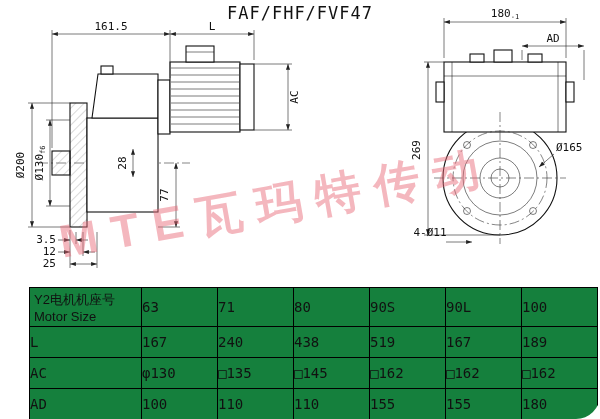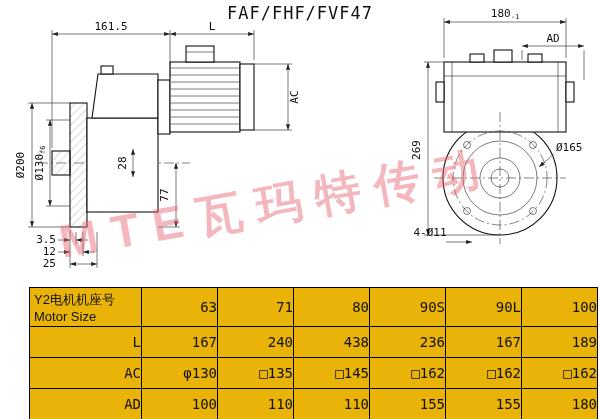--- a/index.html
+++ b/index.html
@@ -1,32 +1,32 @@
 <!DOCTYPE html>
 <html><head>
 <meta charset="utf-8">
 <style>
   html,body{margin:0;padding:0;background:#fff;}
   #stage{position:relative;width:600px;height:419px;background:#fff;overflow:hidden;
-         font-family:"Liberation Sans",sans-serif;}
+         font-family:"Liberation Sans",sans-serif;border-radius:24px;}
   #title{position:absolute;top:3px;left:0;right:0;text-align:center;
          font:17px "DejaVu Sans Mono",monospace;letter-spacing:1px;color:#111;z-index:3;}
   #wm{position:absolute;left:60px;top:212px;transform:rotate(-10deg);transform-origin:left center;
       font:bold 46px "Liberation Sans",sans-serif;letter-spacing:14px;white-space:nowrap;
       color:rgba(233,104,120,0.48);z-index:2;pointer-events:none;}
   svg{position:absolute;top:0;left:0;z-index:1;}
   svg text{font:11px "DejaVu Sans Mono",monospace;fill:#111;}
   .part{fill:#fff;stroke:#111;stroke-width:1.1;}
   .partH{fill:url(#hatch);stroke:#111;stroke-width:1.1;}
   .thin{stroke:#111;stroke-width:0.55;fill:none;}
   .ext,.dim{stroke:#333;stroke-width:0.65;fill:none;}
   .cl{stroke:#333;stroke-width:0.6;fill:none;stroke-dasharray:10 3 2 3;}
   .tblwrap{position:absolute;left:29px;top:287px;z-index:3;}
-  table{border-collapse:collapse;table-layout:fixed;width:568px;background:#eab308;}
-  td{border:1px solid #000;text-align:right;vertical-align:middle;
+  table{border-collapse:collapse;table-layout:fixed;width:568px;background:#15803d;}
+  td{border:1px solid #000;text-align:left;vertical-align:middle;
      font:14px "DejaVu Sans Mono",monospace;height:30px;padding:0;color:#111;}
   td.hd{height:38px;text-align:left;padding-left:4px;font:13px "Liberation Sans",sans-serif;}
   td.lab{font:14px "DejaVu Sans Mono",monospace;}
 </style>
 </head>
 <body>
 
 <div id="stage">
 
   <div id="title">FAF/FHF/FVF47</div>
@@ -209,21 +209,21 @@
         <td>80</td>
         <td>90S</td>
         <td>90L</td>
         <td>100</td>
       </tr>
       <tr>
         <td class="lab">L</td>
         <td>167</td>
         <td>240</td>
         <td>438</td>
-        <td>236</td>
+        <td>519</td>
         <td>167</td>
         <td>189</td>
       </tr>
       <tr>
         <td class="lab">AC</td>
         <td>φ130</td>
         <td>□135</td>
         <td>□145</td>
         <td>□162</td>
         <td>□162</td>

